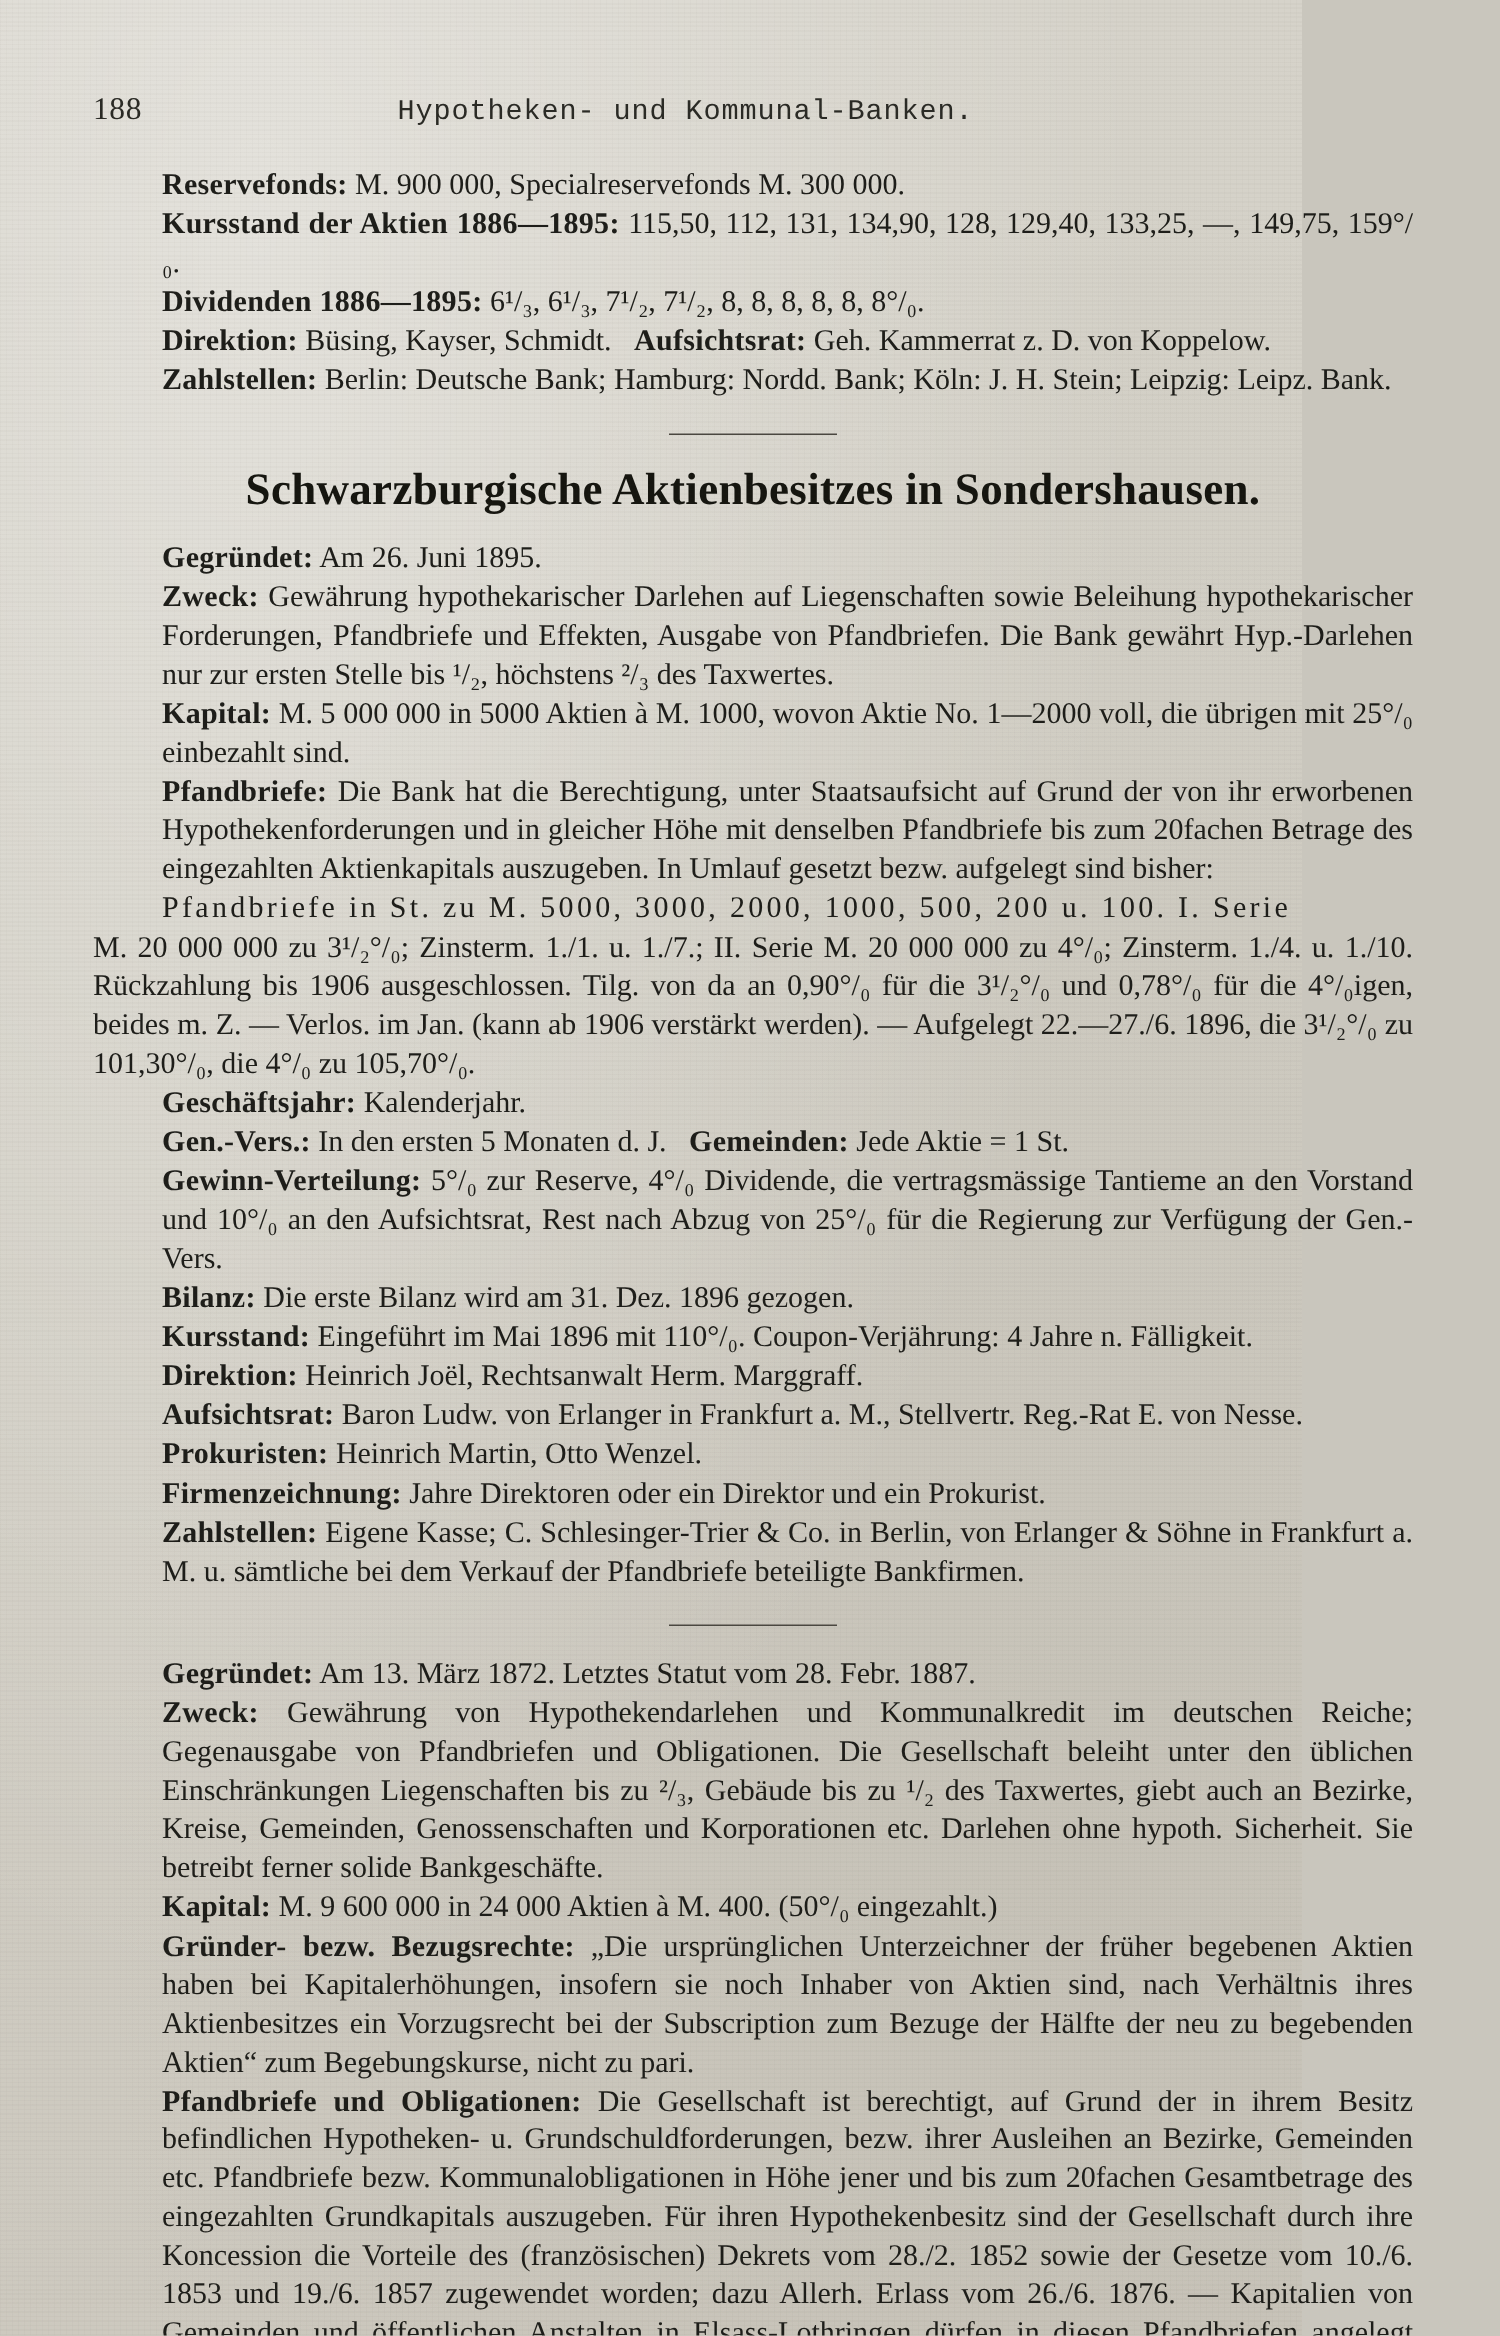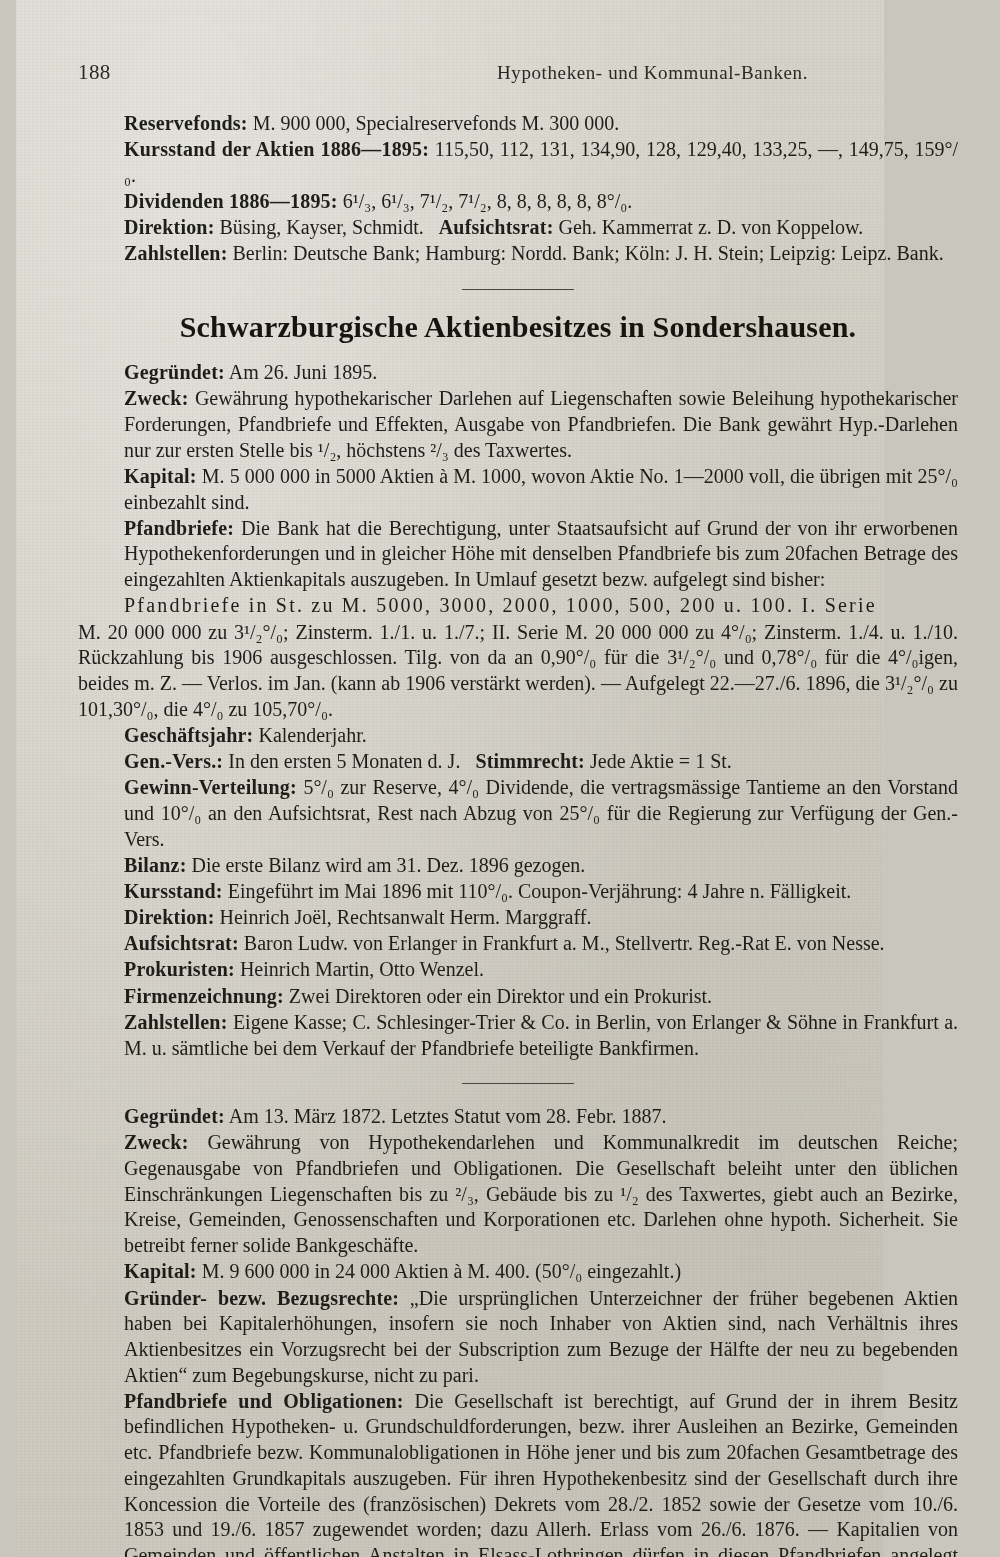--- a/index.html
+++ b/index.html
@@ -15,21 +15,20 @@
   .page {
     position: relative;
     width: 868px;
     height: 1557px;
     background:
       radial-gradient(ellipse at 20% 10%, rgba(255,255,255,0.35), rgba(255,255,255,0) 60%),
       radial-gradient(ellipse at 85% 80%, rgba(120,110,95,0.10), rgba(255,255,255,0) 65%),
       linear-gradient(180deg, #d6d3ca 0%, #d2cfc5 40%, #cdc9bf 100%);
     font-family: "Liberation Serif", serif;
     color: #1b1b18;
-    margin-left: 16px;
   }
   .page::after {
     content: "";
     position: absolute;
     inset: 0;
     pointer-events: none;
     background-image:
       repeating-linear-gradient(0deg, rgba(90,85,75,0.035) 0px, rgba(90,85,75,0.035) 1px, rgba(255,255,255,0) 1px, rgba(255,255,255,0) 3px),
       repeating-linear-gradient(90deg, rgba(90,85,75,0.03) 0px, rgba(90,85,75,0.03) 1px, rgba(255,255,255,0) 1px, rgba(255,255,255,0) 4px);
     opacity: 0.8;
@@ -47,25 +46,26 @@
     letter-spacing: 0.4px;
     margin-bottom: 26px;
   }
   .folio {
     width: 60px;
     font-size: 21px;
     color: #2a2a25;
   }
   .running-head {
     flex: 1;
-    text-align: right;
+    text-align: center;
     padding-right: 150px;
     font-size: 19px;
     color: #2a2a25;
     letter-spacing: 0.6px;
+    font-family: Liberation Mono, monospace;
   }
   .entry {
     font-size: 20px;
     line-height: 1.285;
     text-align: justify;
     color: #1d1d19;
   }
   .entry p {
     margin: 0 0 0.5px 0;
     text-indent: 0;
@@ -179,21 +179,21 @@
       </p>
       <p class="sub-indent spaced">Pfandbriefe in St. zu M. 5000, 3000, 2000, 1000, 500, 200 u. 100. I. Serie</p>
       <p class="noind">M. 20 000 000 zu 3¹/₂°/₀; Zinsterm. 1./1. u. 1./7.; II. Serie M. 20 000 000 zu 4°/₀; Zinsterm. 1./4. u. 1./10. Rückzahlung bis 1906 ausgeschlossen. Tilg. von da an 0,90°/₀ für die 3¹/₂°/₀ und 0,78°/₀ für die 4°/₀igen, beides m. Z. — Verlos. im Jan. (kann ab 1906 verstärkt werden). — Aufgelegt 22.—27./6. 1896, die 3¹/₂°/₀ zu 101,30°/₀, die 4°/₀ zu 105,70°/₀.</p>
       <p class="hang">
         <span class="lbl">Geschäftsjahr:</span>
         <span>Kalenderjahr.</span>
       </p>
       <p class="hang">
         <span class="lbl">Gen.-Vers.:</span>
         <span>In den ersten 5 Monaten d. J.</span>
-        &nbsp;&nbsp;<span class="lbl">Stimmrecht:</span>
+        &nbsp;&nbsp;<span class="lbl">Gemeinden:</span>
         <span>Jede Aktie = 1 St.</span>
       </p>
       <p class="hang">
         <span class="lbl">Gewinn-Verteilung:</span>
         <span>5°/₀ zur Reserve, 4°/₀ Dividende, die vertragsmässige Tantieme an den Vorstand und 10°/₀ an den Aufsichtsrat, Rest nach Abzug von 25°/₀ für die Regierung zur Verfügung der Gen.-Vers.</span>
       </p>
       <p class="hang">
         <span class="lbl">Bilanz:</span>
         <span>Die erste Bilanz wird am 31. Dez. 1896 gezogen.</span>
       </p>
@@ -208,21 +208,21 @@
       <p class="hang">
         <span class="lbl">Aufsichtsrat:</span>
         <span>Baron Ludw. von Erlanger in Frankfurt a. M., Stellvertr. Reg.-Rat E. von Nesse.</span>
       </p>
       <p class="hang">
         <span class="lbl">Prokuristen:</span>
         <span>Heinrich Martin, Otto Wenzel.</span>
       </p>
       <p class="hang">
         <span class="lbl">Firmenzeichnung:</span>
-        <span>Zwei Direktoren oder ein Direktor und ein Prokurist.</span>
+        <span>Jahre Direktoren oder ein Direktor und ein Prokurist.</span>
       </p>
       <p class="hang">
         <span class="lbl">Zahlstellen:</span>
         <span>Eigene Kasse; C. Schlesinger-Trier &amp; Co. in Berlin, von Erlanger &amp; Söhne in Frankfurt a. M. u. sämtliche bei dem Verkauf der Pfandbriefe beteiligte Bankfirmen.</span>
       </p>
     </div>
 
     <div class="rule"></div>
 
 

